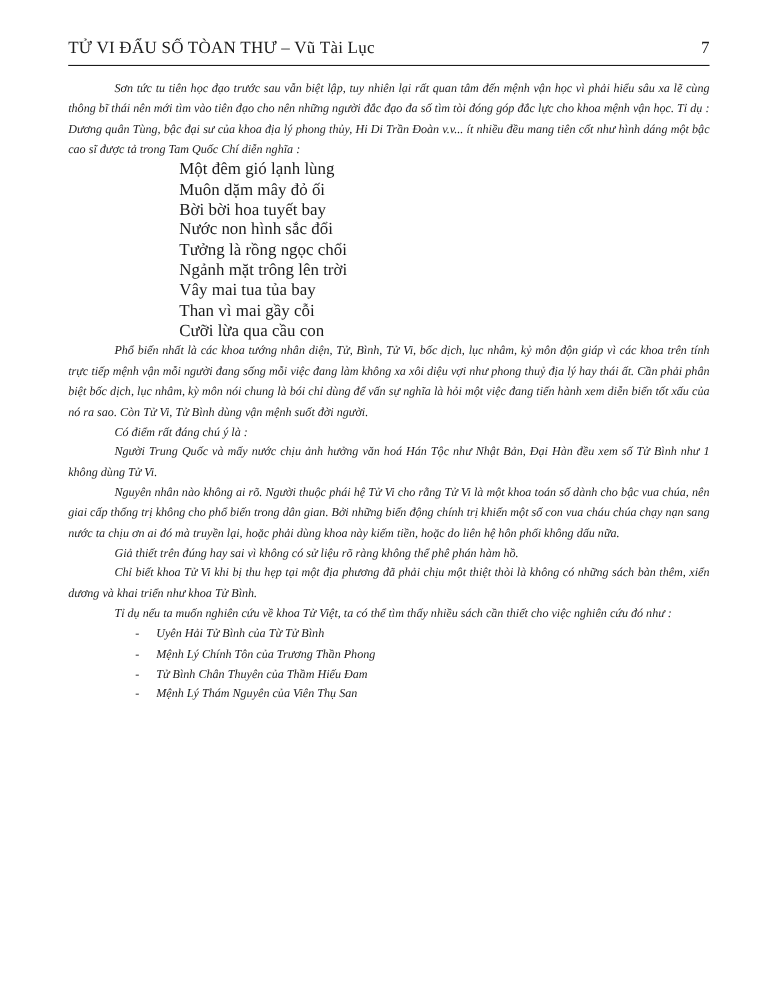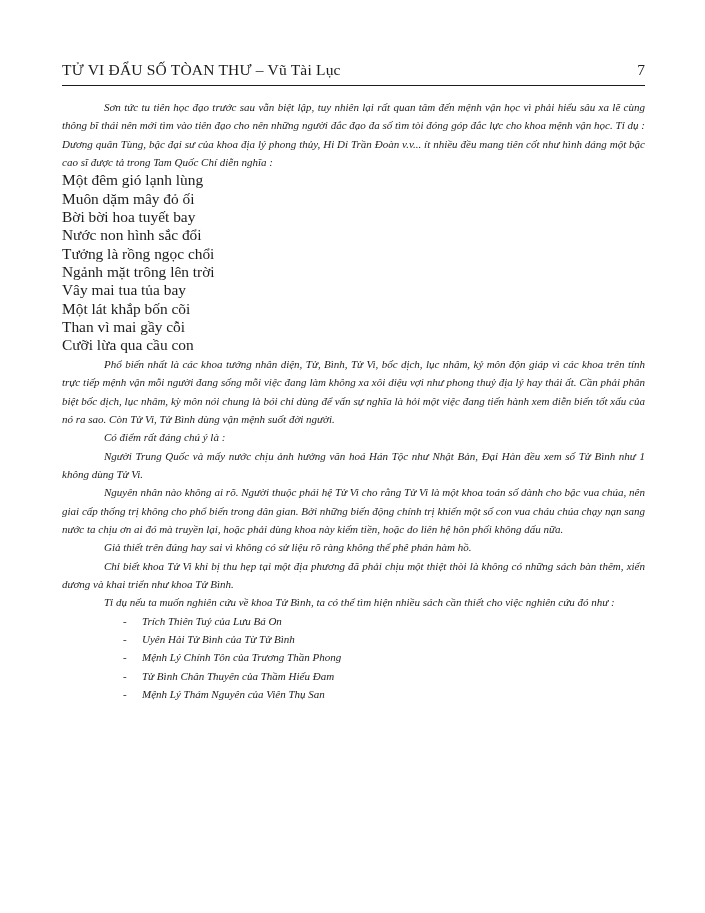--- a/index.html
+++ b/index.html
@@ -8,21 +8,21 @@
     background: #ffffff;
   }
   .page {
     position: relative;
     box-sizing: border-box;
     width: 705px;
     height: 913px;
     background: #ffffff;
     color: #1b1b1b;
     font-family: "Liberation Serif", "DejaVu Serif", serif;
-    padding: 60px 60px 0 62px;
+    padding: 34px 60px 0 62px;
     overflow: hidden;
   }
   .header {
     display: flex;
     justify-content: space-between;
     align-items: baseline;
     font-size: 15.5px;
     font-style: normal;
     line-height: 19px;
   }
@@ -38,20 +38,21 @@
     font-style: italic;
     font-size: 11px;
     line-height: 18.35px;
     text-align: justify;
   }
   .body-text p.para {
     text-indent: 42px;
   }
   .verse {
     font-style: normal;
+    margin-left: 101px;
   }
   .verse .vline {
     font-size: 15.4px;
     line-height: 18.35px;
   }
   .body-text p.list-item {
     text-indent: 61px;
   }
   .list-item .dash {
     display: inline-block;
@@ -71,30 +72,28 @@
   <div class="body-text">
       <p class="para">Sơn tức tu tiên học đạo trước sau vẫn biệt lập, tuy nhiên lại rất quan tâm đến mệnh vận học vì phải hiểu sâu xa lẽ cùng thông bĩ thái nên mới tìm vào tiên đạo cho nên những người đắc đạo đa số tìm tòi đóng góp đắc lực cho khoa mệnh vận học. Tỉ dụ : Dương quân Tùng, bậc đại sư của khoa địa lý phong thủy, Hi Di Trần Đoàn v.v... ít nhiều đều mang tiên cốt như hình dáng một bậc cao sĩ được tả trong Tam Quốc Chí diễn nghĩa :</p>
       <div class="verse">
         <div class="vline">Một đêm gió lạnh lùng</div>
         <div class="vline">Muôn dặm mây đỏ ối</div>
         <div class="vline">Bời bời hoa tuyết bay</div>
         <div class="vline">Nước non hình sắc đổi</div>
         <div class="vline">Tưởng là rồng ngọc chổi</div>
         <div class="vline">Ngảnh mặt trông lên trời</div>
         <div class="vline">Vây mai tua tủa bay</div>
-        <div class="vline">Một lát khắp bốn cõi</div>
         <div class="vline">Than vì mai gầy cỗi</div>
         <div class="vline">Cưỡi lừa qua cầu con</div>
       </div>
       <p class="para">Phổ biến nhất là các khoa tướng nhân diện, Tử, Bình, Tử Vi, bốc dịch, lục nhâm, kỷ môn độn giáp vì các khoa trên tính trực tiếp mệnh vận mỗi người đang sống mỗi việc đang làm không xa xôi diệu vợi như phong thuỷ địa lý hay thái ất. Cần phải phân biệt bốc dịch, lục nhâm, kỳ môn nói chung là bói chỉ dùng để vấn sự nghĩa là hỏi một việc đang tiến hành xem diễn biến tốt xấu của nó ra sao. Còn Tử Vi, Tử Bình dùng vận mệnh suốt đời người.</p>
       <p class="para">Có điểm rất đáng chú ý là :</p>
       <p class="para">Người Trung Quốc và mấy nước chịu ảnh hưởng văn hoá Hán Tộc như Nhật Bản, Đại Hàn đều xem số Tử Bình như 1 không dùng Tử Vi.</p>
       <p class="para">Nguyên nhân nào không ai rõ. Người thuộc phái hệ Tử Vi cho rằng Tử Vi là một khoa toán số dành cho bậc vua chúa, nên giai cấp thống trị không cho phổ biến trong dân gian. Bởi những biến động chính trị khiến một số con vua cháu chúa chạy nạn sang nước ta chịu ơn ai đó mà truyền lại, hoặc phải dùng khoa này kiếm tiền, hoặc do liên hệ hôn phối không dấu nữa.</p>
       <p class="para">Giả thiết trên đúng hay sai vì không có sử liệu rõ ràng không thể phê phán hàm hồ.</p>
       <p class="para">Chỉ biết khoa Tử Vi khi bị thu hẹp tại một địa phương đã phải chịu một thiệt thòi là không có những sách bàn thêm, xiển dương và khai triển như khoa Tử Bình.</p>
-      <p class="para">Tỉ dụ nếu ta muốn nghiên cứu về khoa Tử Bình, ta có thể tìm hiện nhiều sách cần thiết cho việc nghiên cứu đó như :</p>
-      <p class="list-item"><span class="dash">-</span><span>Trích Thiên Tuỷ của Lưu Bá On</span></p>
+      <p class="para">Tỉ dụ nếu ta muốn nghiên cứu về khoa Tử Việt, ta có thể tìm thấy nhiều sách cần thiết cho việc nghiên cứu đó như :</p>
       <p class="list-item"><span class="dash">-</span><span>Uyên Hải Tử Bình của Từ Tử Bình</span></p>
       <p class="list-item"><span class="dash">-</span><span>Mệnh Lý Chính Tôn của Trương Thần Phong</span></p>
       <p class="list-item"><span class="dash">-</span><span>Tử Bình Chân Thuyên của Thầm Hiếu Đam</span></p>
       <p class="list-item"><span class="dash">-</span><span>Mệnh Lý Thám Nguyên của Viên Thụ San</span></p>
     </div>
 </div>
 
 </body></html>

